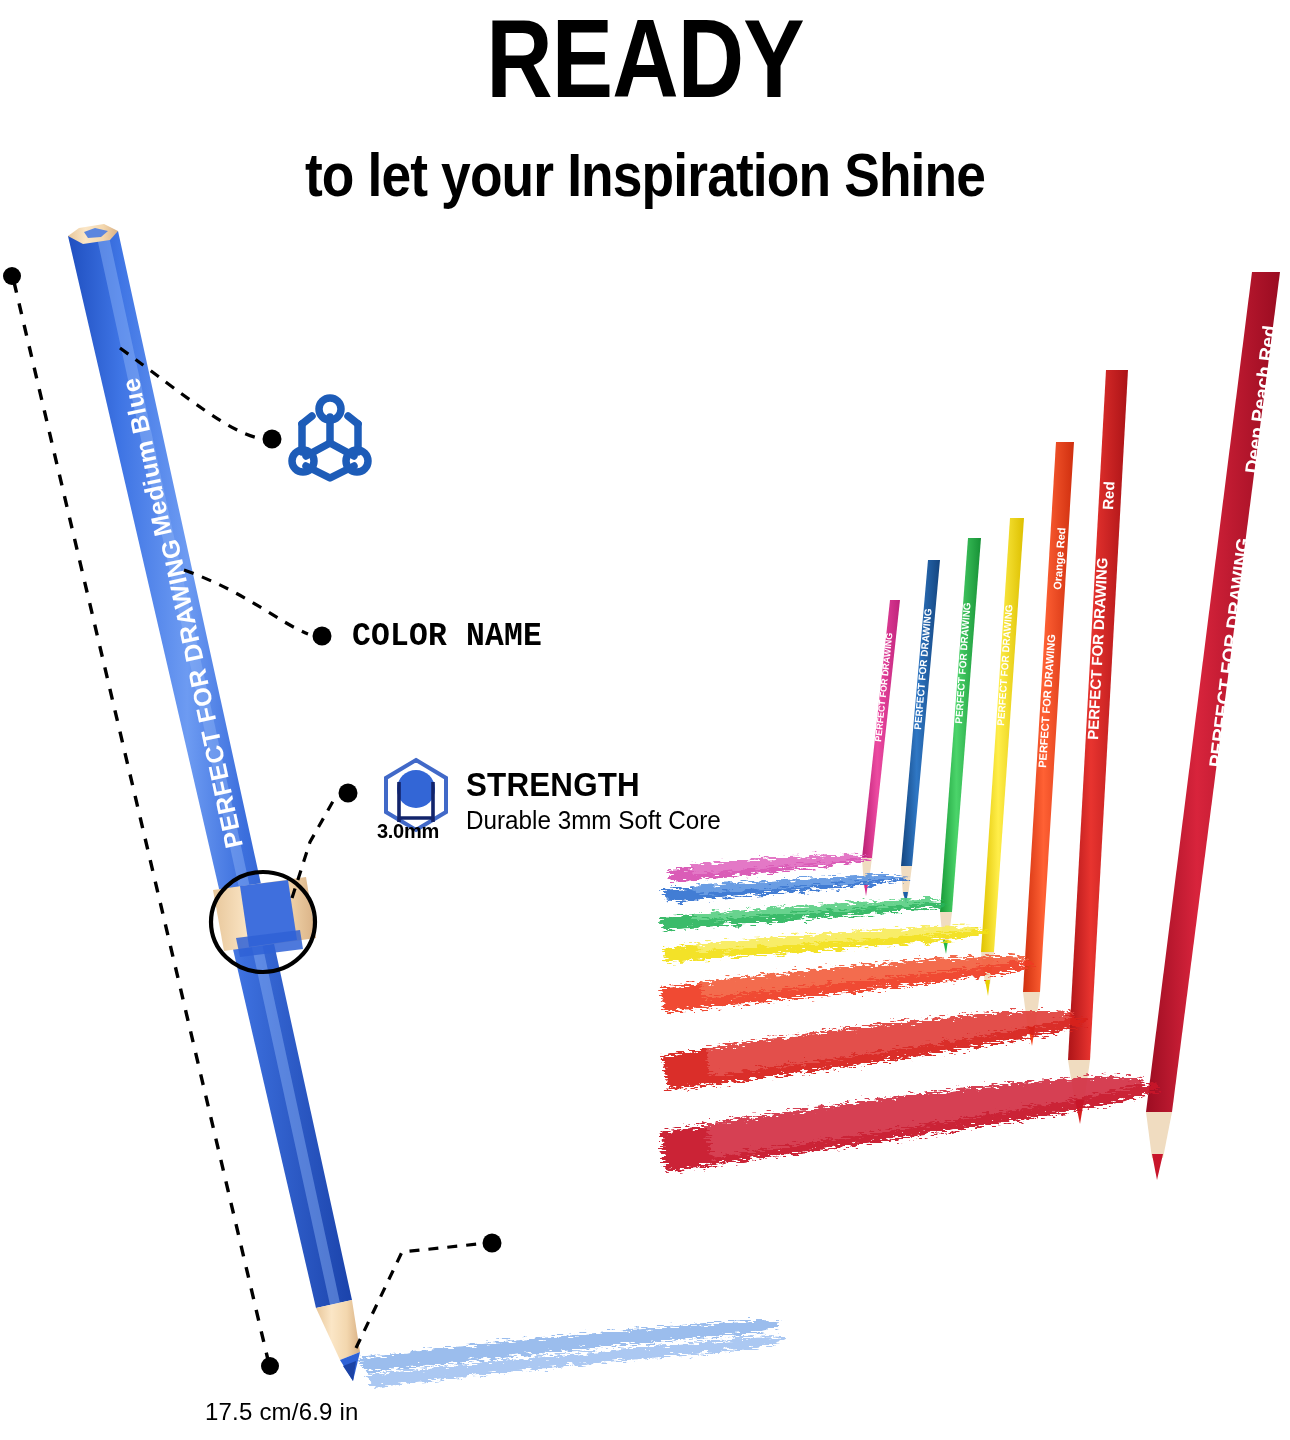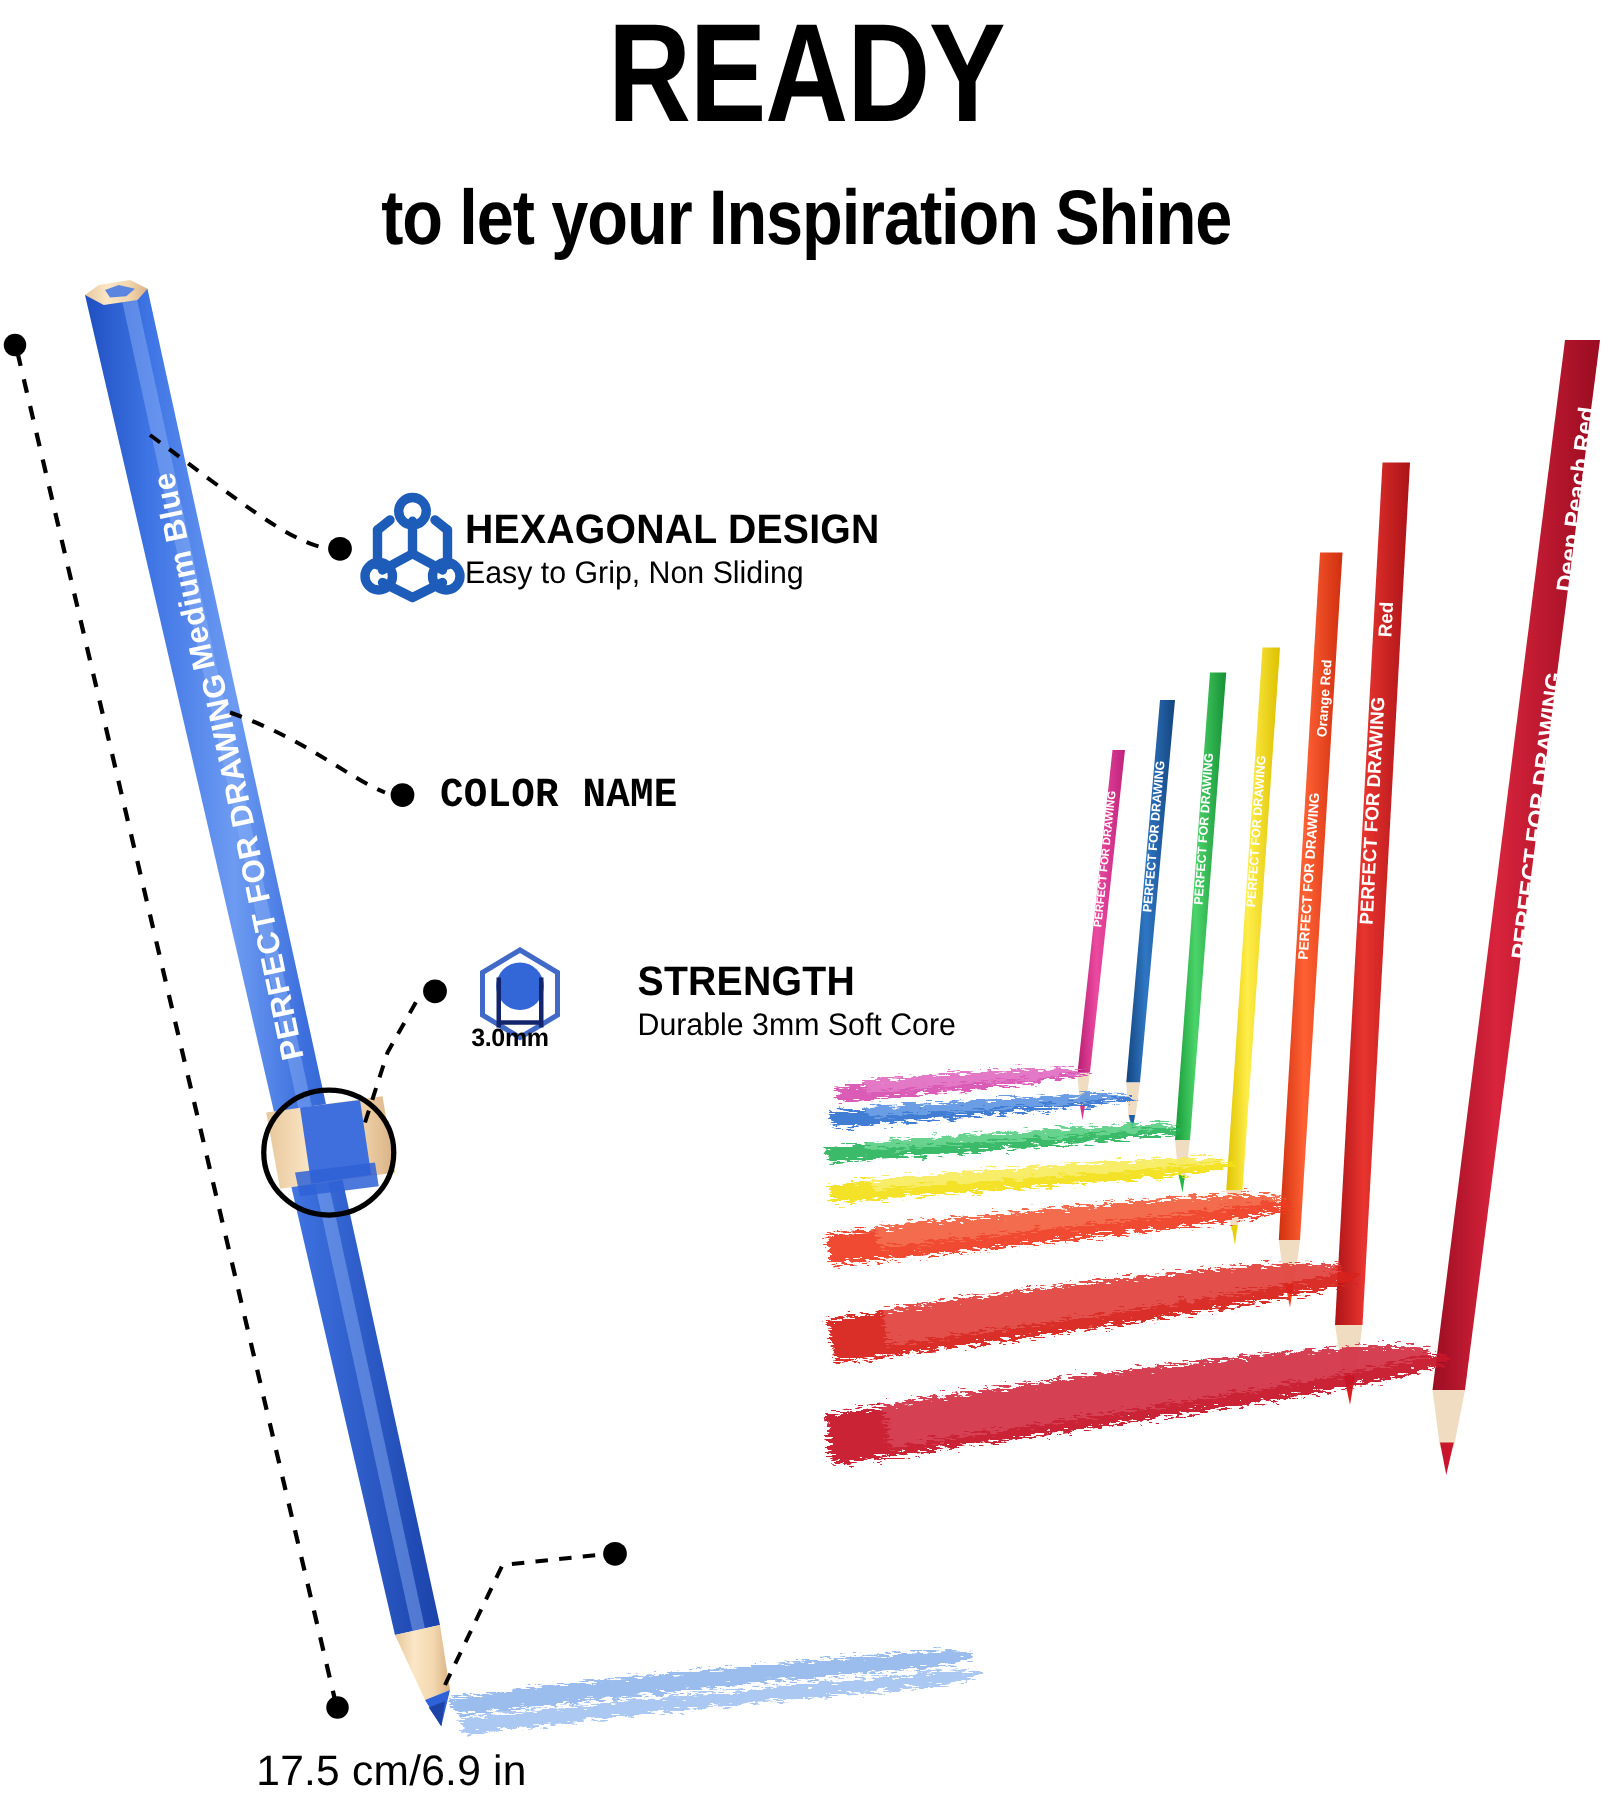--- a/index.html
+++ b/index.html
@@ -32,32 +32,32 @@
   .co-title{
     font-size:33px; font-weight:bold; letter-spacing:.2px;
     transform:scaleX(.95); transform-origin:left center; white-space:nowrap;
   }
   .co-sub{
     font-size:25px; font-weight:normal; margin-top:2px; white-space:nowrap;
     transform:scaleX(.97); transform-origin:left center;
   }
   #co-hex{ left:372px; top:404px; }
   #co-color{ left:352px; top:618px;font-family:Liberation Mono, monospace; }
-  #co-strength{ left:466px; top:766px;margin-left:44px; }
+  #co-strength{ left:466px; top:766px; }
   #co-sharp{ left:518px; top:1204px; }
   #co-sharp .co-title{ font-size:33px; }
   #co-sharp .co-sub{ font-size:25px; }
 
   .mm-label{
     position:absolute; left:377px; top:820px;
     font-size:20px; font-weight:bold; letter-spacing:-.3px;
   }
   .len-label{
     position:absolute; left:205px; top:1398px;
-    font-size:34px; font-weight:normal; letter-spacing:.2px;
+    font-size:24px; font-weight:normal; letter-spacing:.2px;
   }
 </style>
 </head>
 <body>
 
 <div id="stage">
 
   <div class="headline">
     <div class="h-main">READY</div>
     <div class="h-sub">to let your Inspiration Shine</div>
@@ -281,24 +281,20 @@
         <path d="M 662,1056 C 810,1032 1050,1004 1086,1020 C 1096,1034 800,1074 668,1090 Z" fill="#d8201f"></path>
         <path d="M 706,1048 C 840,1028 1044,1002 1074,1014 C 1082,1024 840,1058 710,1076 Z" fill="#e24540"></path>
       </g>
       <g filter="url(#rough2)" opacity=".94">
         <path d="M 660,1132 C 812,1108 1116,1068 1160,1086 C 1172,1104 800,1152 666,1172 Z" fill="#c8152b"></path>
         <path d="M 706,1124 C 850,1102 1106,1066 1144,1080 C 1154,1092 850,1136 712,1158 Z" fill="#d43448"></path>
       </g>
     </g>
   </svg>
 
-  <div class="callout" id="co-hex">
-    <div class="co-title">HEXAGONAL DESIGN</div>
-    <div class="co-sub">Easy to Grip, Non Sliding</div>
-  </div>
 
   <div class="callout" id="co-color">
     <div class="co-title">COLOR NAME</div>
   </div>
 
   <div class="callout" id="co-strength">
     <div class="co-title">STRENGTH</div>
     <div class="co-sub">Durable 3mm Soft Core</div>
   </div>
   <div class="mm-label">3.0mm</div>

